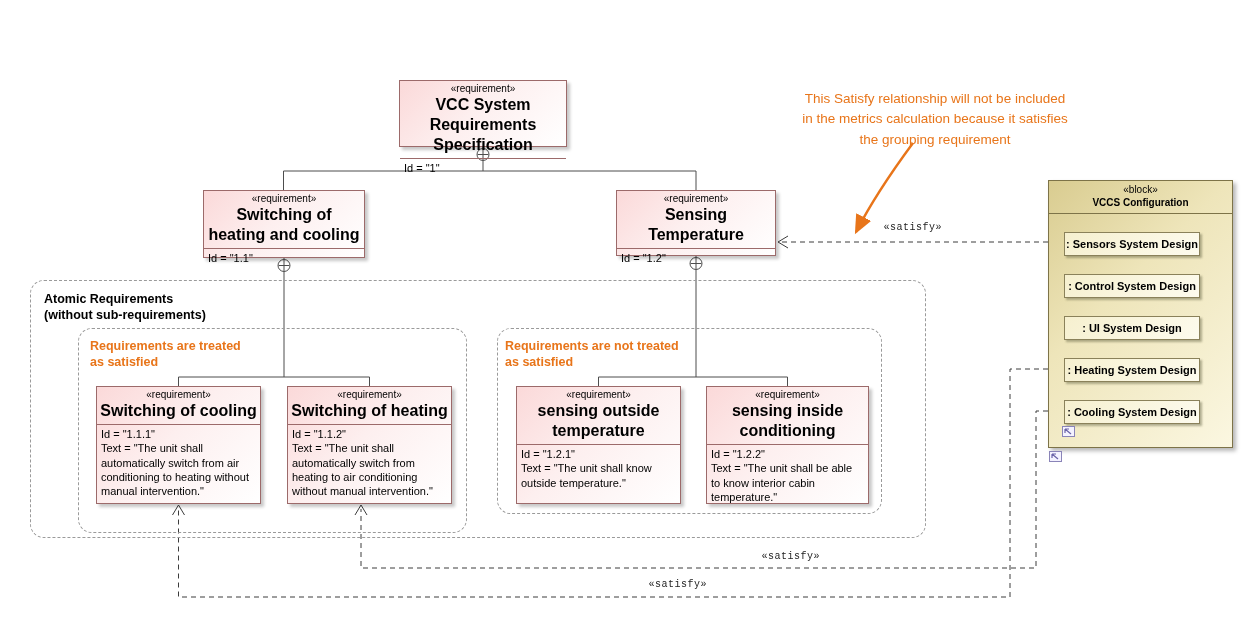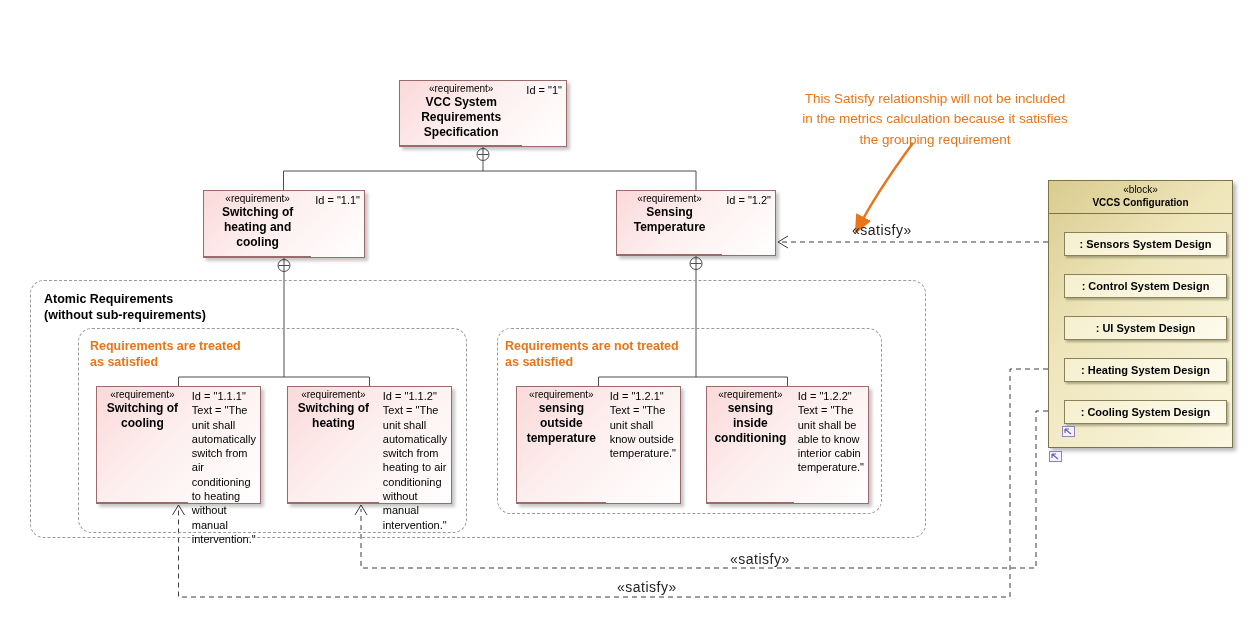--- a/index.html
+++ b/index.html
@@ -8,52 +8,52 @@
   .canvas { position:relative; width:1256px; height:622px; background:#ffffff; overflow:hidden; }
   .abs { position:absolute; }
 
   svg.layer { position:absolute; left:0; top:0; }
 
   
   .req {
     background: linear-gradient(135deg, #fbd9d9 0%, #fdefef 45%, #ffffff 100%);
     border: 1px solid #9c6a6a;
     box-shadow: 3px 3px 3px rgba(0,0,0,0.22);
-    display:flex; flex-direction:row;
+    display:flex; flex-direction:column;
     font-size:11px;
   }
   .req-head { border-bottom:1px solid #9c6a6a; text-align:center; padding:2px 2px 3px; }
   .stereo { font-size:10px; line-height:1.2; }
-  .rname { font-weight:bold; font-size:12px; line-height:1.25; }
+  .rname { font-weight:bold; font-size:16px; line-height:1.25; }
   .req-body { flex:1; padding:2px 4px; line-height:1.3; text-align:left; }
   .rid { white-space:nowrap; }
 
   
   .block {
     background: linear-gradient(135deg, #d9cc90 0%, #eee5ba 40%, #fbf7e1 100%);
     border:1px solid #7d7348;
     box-shadow:3px 3px 4px rgba(0,0,0,0.28);
   }
   .block-head { text-align:center; padding:3px 2px 4px; border-bottom:1px solid #7d7348; }
   .bname { font-weight:bold; font-size:10px; line-height:1.3; }
   .part {
-    position:absolute; left:15px; width:163px; height:24px;
+    position:absolute; left:15px; width:136px; height:24px;
     line-height:22px; text-align:center; font-weight:bold; font-size:11px;
     background: linear-gradient(135deg, #f6f0cf 0%, #fdfbee 100%);
     border:1px solid #8a815a;
     box-shadow:2px 2px 2px rgba(90,90,60,0.45);
   }
 
   
   .dashed-group { border:1.5px dashed #9a9a9a; border-radius:14px; background:transparent; }
 
   .group-label { font-weight:bold; font-size:12.5px; line-height:1.3; }
   .orange { color:#e8751a; }
 
-  .satisfy-label { font-size:14px; color:#222; text-align:left; letter-spacing:0.5px; }
+  .satisfy-label { font-size:10px; color:#222; text-align:right; letter-spacing:0.5px;font-family:Liberation Mono, monospace; }
 
   .annotation { width:330px; text-align:center; font-size:13.5px; line-height:1.5; color:#e8751a; }
 
   .diagram-icon { width:17px; height:13px; }
 </style>
 </head>
 <body>
 
 <div class="canvas">
 

